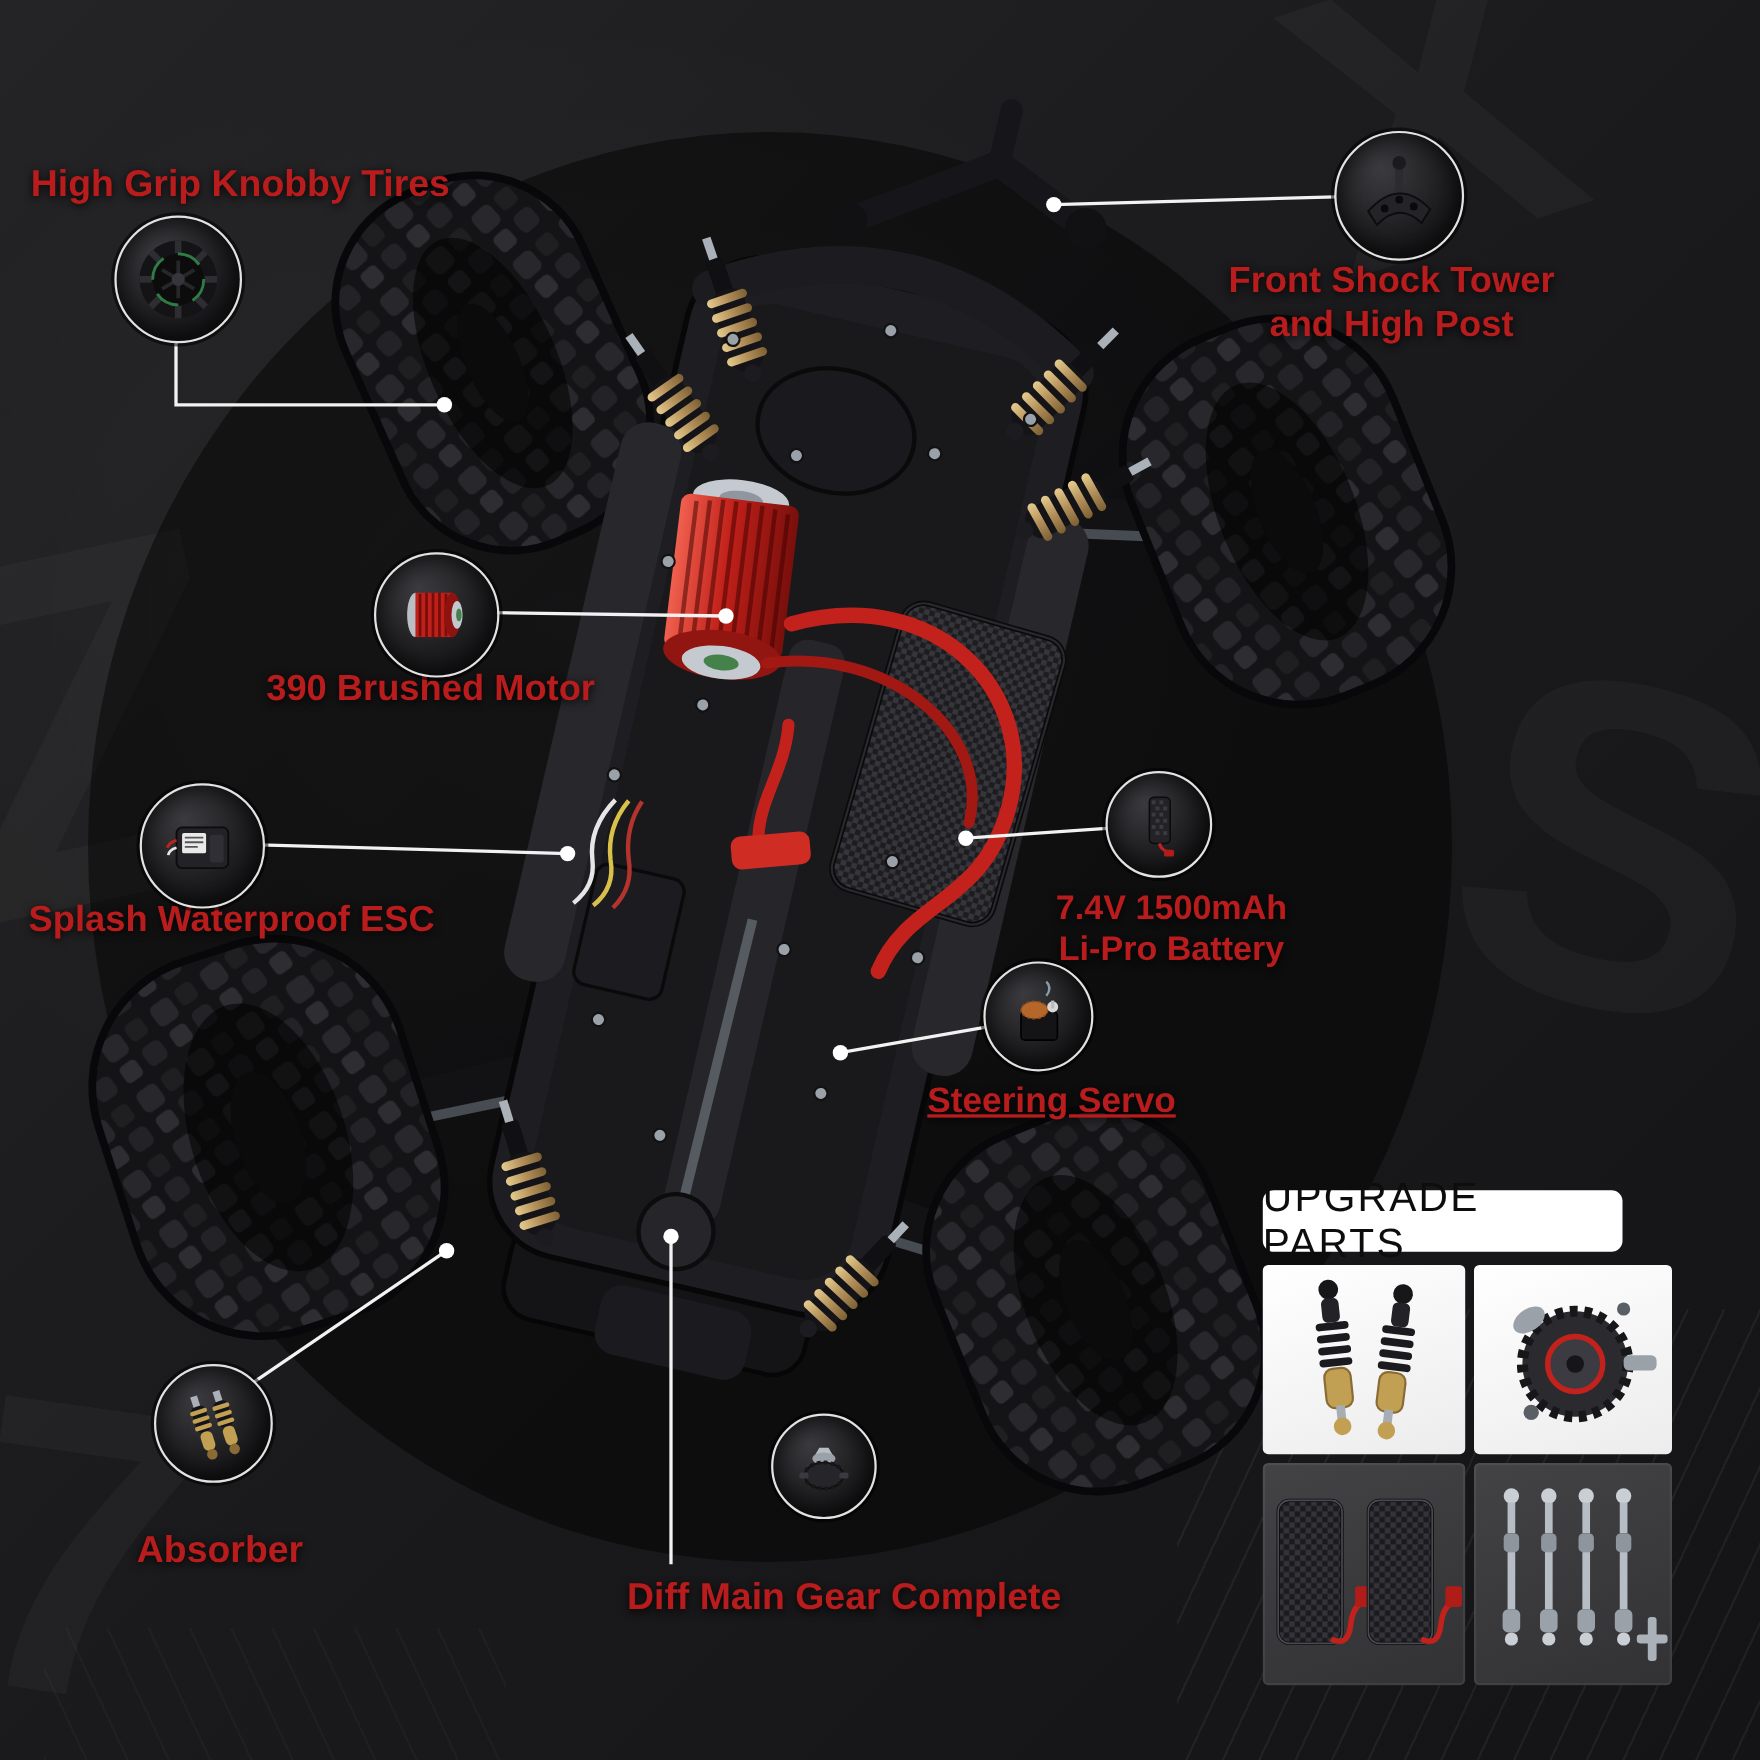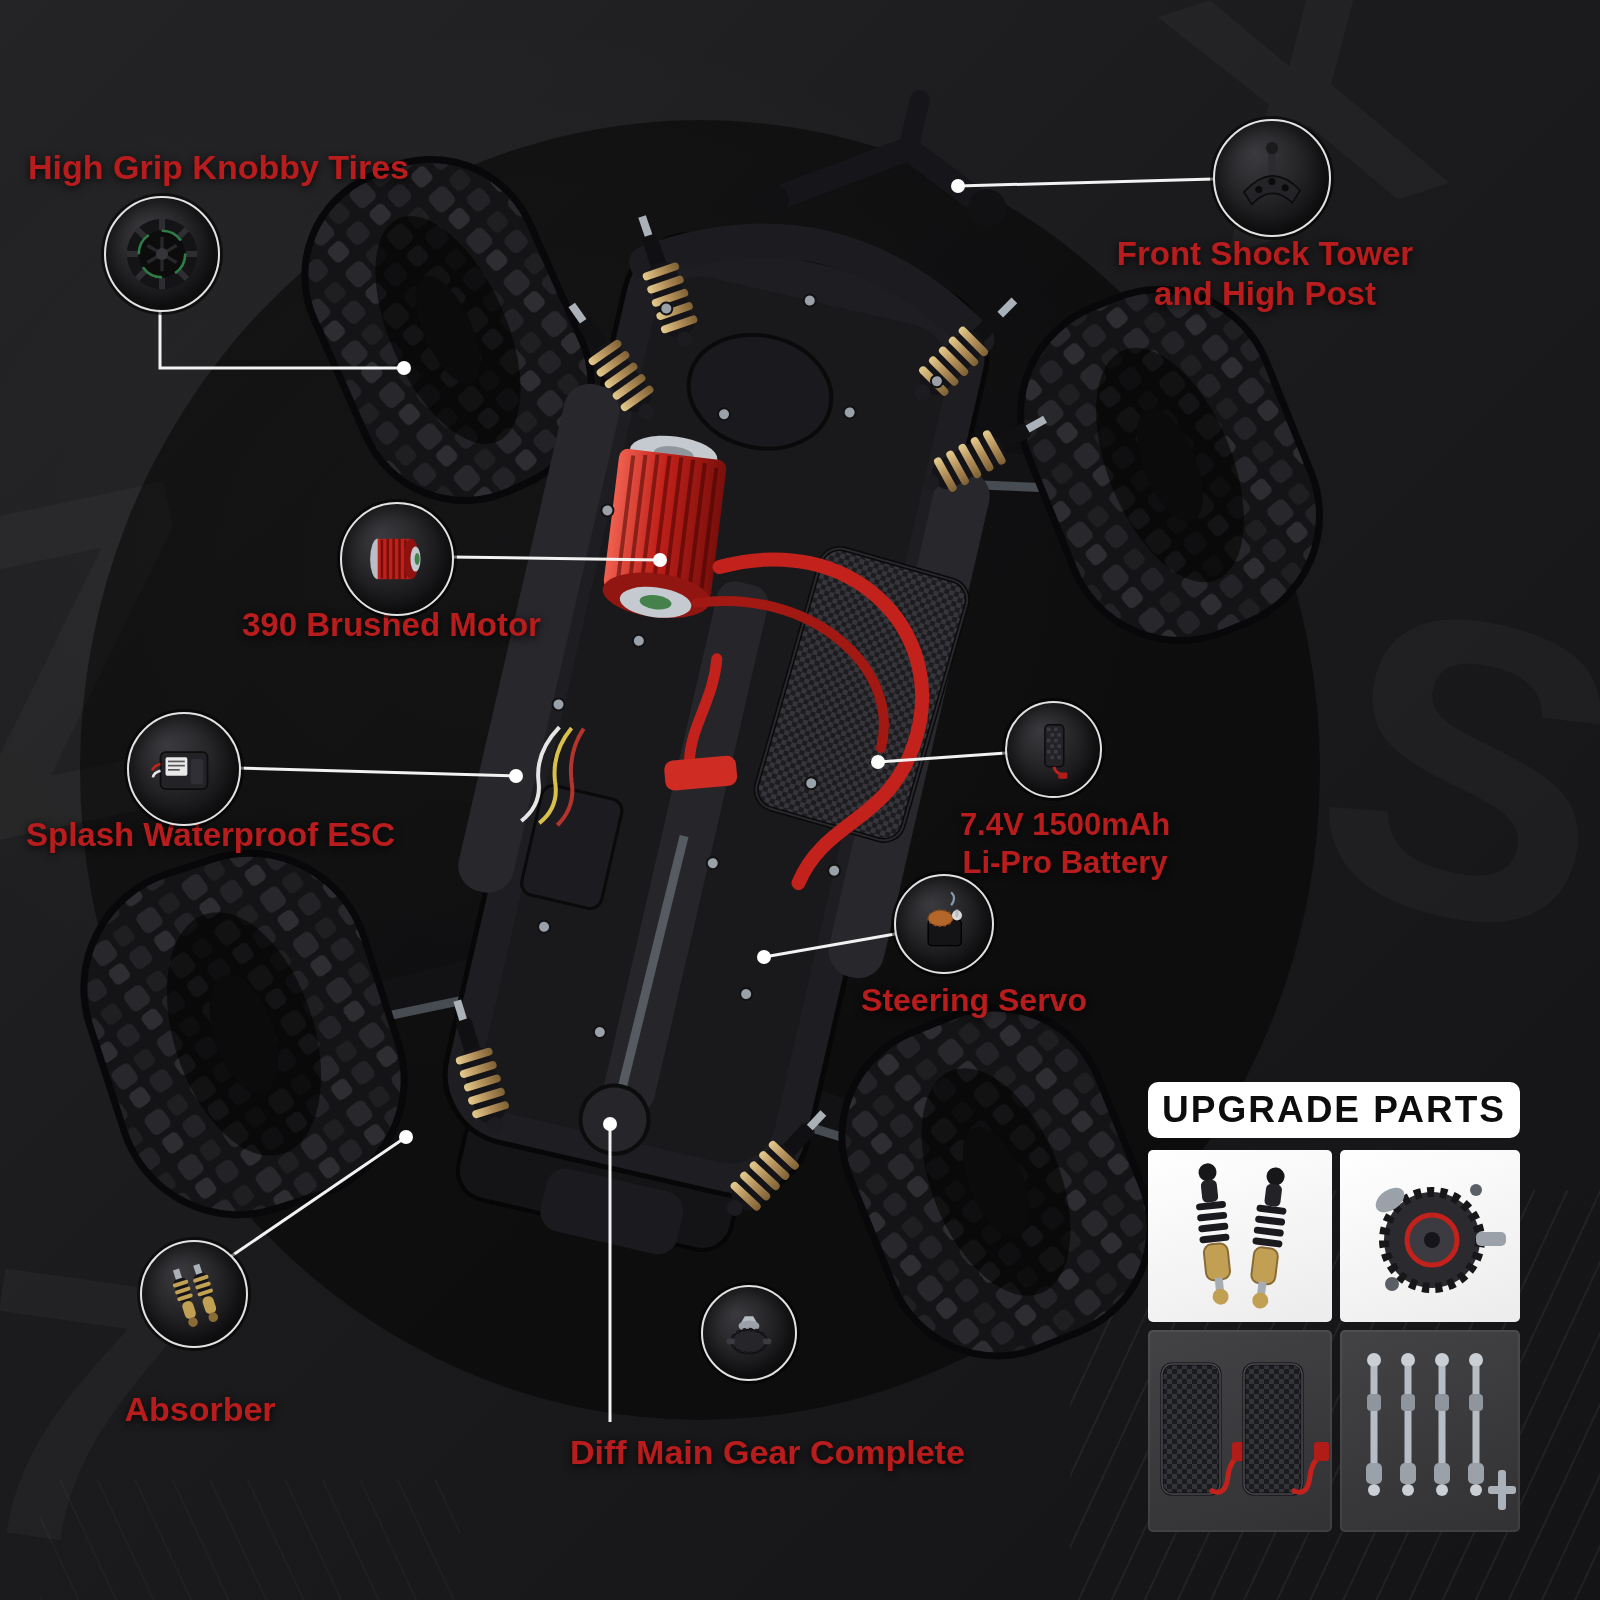--- a/index.html
+++ b/index.html
@@ -19,42 +19,42 @@
   .car-svg{position:absolute;left:0;top:0;z-index:2;}
   .lines-svg{position:absolute;left:0;top:0;z-index:3;pointer-events:none;}
 
   .lbl{position:absolute;z-index:5;color:#b91c1c;font-weight:800;white-space:nowrap;
        text-shadow:0 2px 8px rgba(0,0,0,.85);}
   .lbl-tires{left:28px;top:148px;font-size:34px;}
   .lbl-shock-tower{left:1062px;top:234px;width:406px;text-align:center;font-size:33px;line-height:40px;}
   .lbl-motor{left:242px;top:606px;font-size:33px;}
   .lbl-esc{left:26px;top:816px;font-size:33px;}
   .lbl-battery{left:934px;top:806px;width:262px;text-align:center;font-size:31px;line-height:38px;}
-  .lbl-servo{left:843px;top:982px;width:262px;text-align:center;font-size:32px;}
+  .lbl-servo{left:843px;top:982px;width:262px;text-align:left;font-size:32px;text-decoration:underline;}
   .lbl-shock{left:25px;top:1382px;width:350px;text-align:center;font-size:34px;line-height:54px;}
   .lbl-diff{left:570px;top:1433px;font-size:34px;}
 
   .inset{position:absolute;z-index:5;border-radius:50%;
          border:2px solid #e2e2e2;
          background:radial-gradient(circle at 35% 28%, #3c3c40, #151517 72%);
          box-shadow:0 0 0 3px rgba(0,0,0,.55), inset 0 0 24px rgba(0,0,0,.8);
          display:flex;align-items:center;justify-content:center;}
   .inset svg{display:block;}
   .in-tires{left:104px;top:196px;width:112px;height:112px;}
   .in-shock-tower{left:1213px;top:119px;width:114px;height:114px;}
   .in-motor{left:340px;top:502px;width:110px;height:110px;}
   .in-esc{left:127px;top:712px;width:110px;height:110px;}
   .in-battery{left:1005px;top:701px;width:93px;height:93px;}
   .in-servo{left:894px;top:874px;width:96px;height:96px;}
   .in-shock{left:140px;top:1240px;width:104px;height:104px;}
   .in-diff{left:701px;top:1285px;width:92px;height:92px;}
 
-  .up-header{position:absolute;z-index:4;left:1148px;top:1082px;width:372px;height:56px;
+  .up-header{position:absolute;z-index:4;left:1148px;top:1082px;width:327px;height:56px;
              background:#ffffff;border-radius:10px;display:flex;align-items:center;justify-content:center;
-             color:#0d0d0d;font-weight:700;font-size:37px;letter-spacing:2px;}
+             color:#0d0d0d;font-weight:400;font-size:37px;letter-spacing:2px;}
   .tile{position:absolute;z-index:4;border-radius:5px;overflow:hidden;
         display:flex;align-items:center;justify-content:center;}
   .tile-light{background:linear-gradient(160deg,#ffffff,#ececec);}
   .tile-dark{background:linear-gradient(160deg,#434346,#323235);box-shadow:inset 0 0 0 2px rgba(255,255,255,0.06);}
   .t1{left:1148px;top:1150px;width:184px;height:172px;}
   .t2{left:1340px;top:1150px;width:180px;height:172px;}
   .t3{left:1148px;top:1330px;width:184px;height:202px;}
   .t4{left:1340px;top:1330px;width:180px;height:202px;}
 </style>
 </head>

